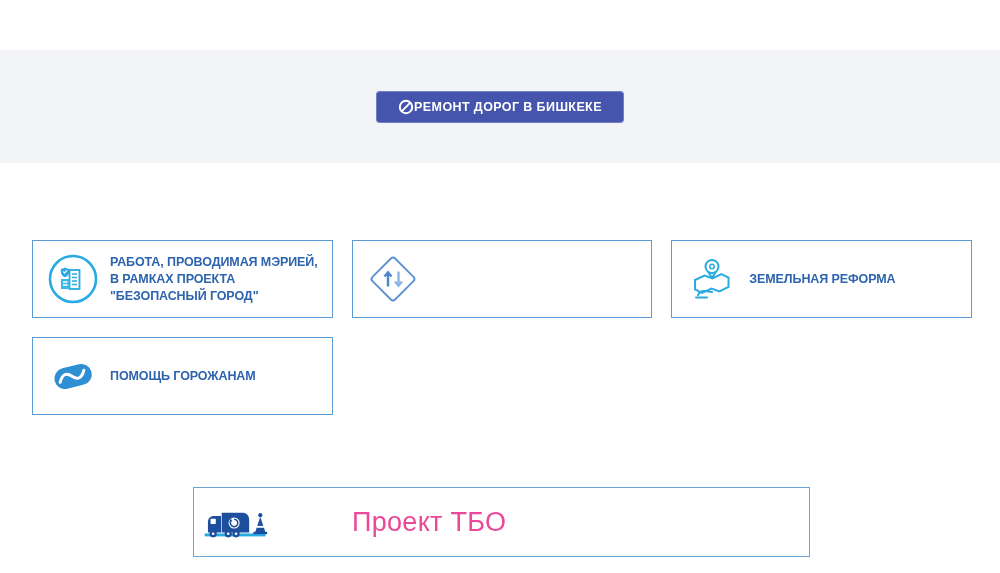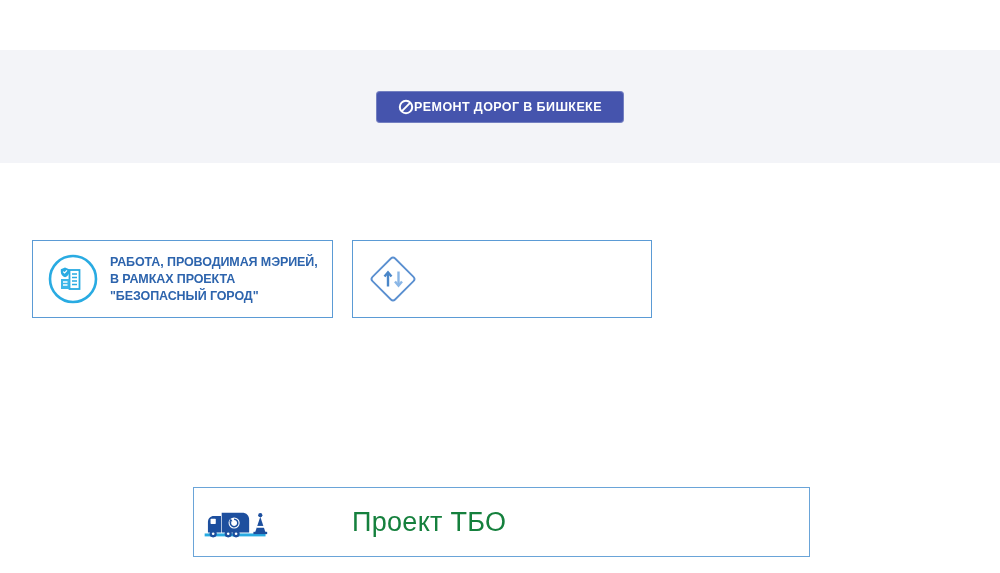--- a/index.html
+++ b/index.html
@@ -38,21 +38,21 @@
     margin-left:11px;color:#2d64ad;font-size:12.5px;font-weight:700;
     line-height:1.36;letter-spacing:-.1px;text-transform:uppercase;
   }
   
   .tbo-card{
     position:absolute;left:193px;top:487px;width:617px;height:70px;
     background:#ffffff;border:1px solid #6aa4d8;box-sizing:border-box;
     display:flex;align-items:center;cursor:pointer;text-decoration:none;
   }
   .tbo-icon{margin-left:10px;width:72px;height:50px;flex:0 0 72px;}
-  .tbo-label{margin-left:76px;color:#15803d;font-size:27px;font-weight:400;letter-spacing:.3px;}
+  .tbo-label{margin-left:76px;color:#ec4899;font-size:27px;font-weight:400;letter-spacing:.3px;}
 </style>
 </head>
 <body>
 
 <svg width="0" height="0" style="position:absolute" aria-hidden="true">
   <defs>
     <symbol id="sym-safe-city" viewBox="0 0 52 52">
       <circle cx="26" cy="26" r="23" fill="none" stroke="#29abe2" stroke-width="2.6"></circle>
       <rect x="22.5" y="17" width="10" height="19" fill="#ffffff" stroke="#29abe2" stroke-width="1.8"></rect>
       <path d="M25 21 h5 M25 24.5 h5 M25 28 h5 M25 31.5 h5" stroke="#29abe2" stroke-width="1.3" fill="none"></path>
@@ -158,20 +158,36 @@
       </span>
       <span class="card-label">РАБОТА, ПРОВОДИМАЯ МЭРИЕЙ, В РАМКАХ ПРОЕКТА "БЕЗОПАСНЫЙ ГОРОД"</span>
     </a>
     <a class="card">
       <span class="card-icon">
         <svg width="52" height="52" viewBox="0 0 52 52">
           <use href="#sym-roadworks"></use>
         </svg>
       </span>
     </a>
+    <a class="card">
+      <span class="card-icon">
+        <svg width="52" height="52" viewBox="0 0 52 52">
+          <use href="#sym-land-reform"></use>
+        </svg>
+      </span>
+      <span class="card-label">ЗЕМЕЛЬНАЯ РЕФОРМА</span>
+    </a>
+    <a class="card">
+      <span class="card-icon">
+        <svg width="52" height="52" viewBox="0 0 52 52">
+          <use href="#sym-help"></use>
+        </svg>
+      </span>
+      <span class="card-label">ПОМОЩЬ ГОРОЖАНАМ</span>
+    </a>
   </div>
 
 <a class="tbo-card">
   <svg class="tbo-icon" viewBox="0 0 110 56">
     <use href="#sym-tbo"></use>
   </svg>
   <span class="tbo-label">Проект ТБО</span>
 </a>
 
 </body></html>

